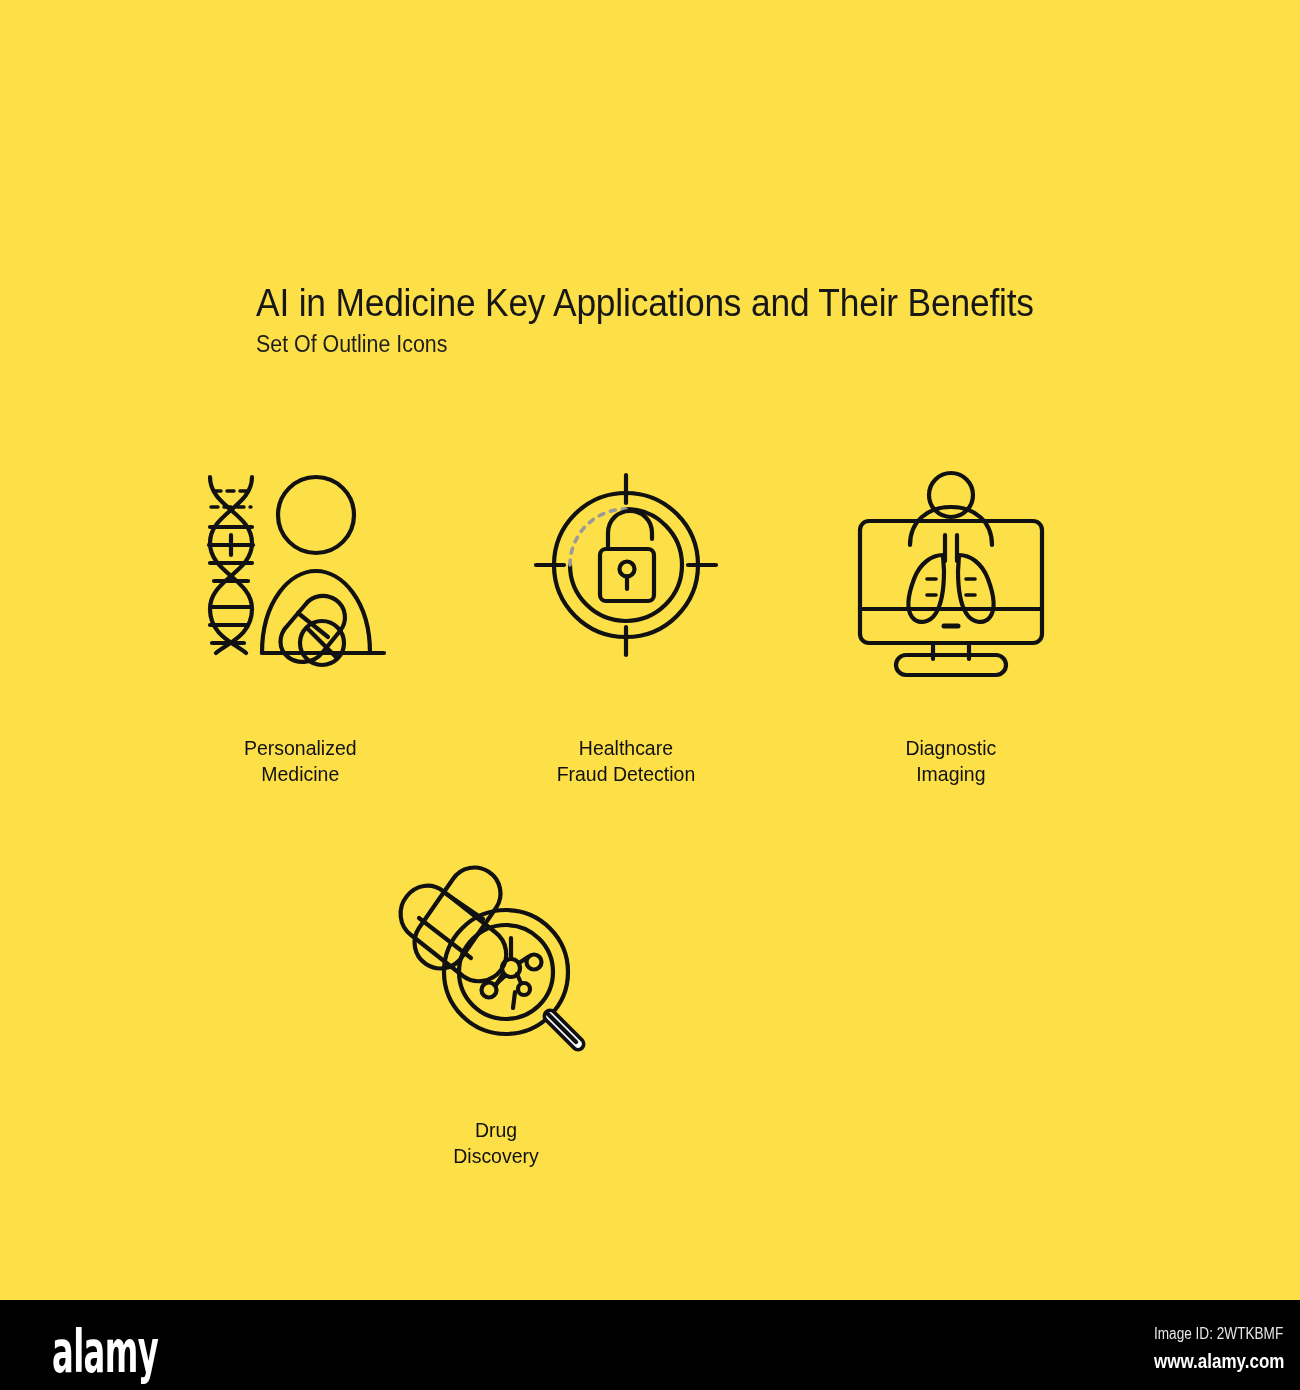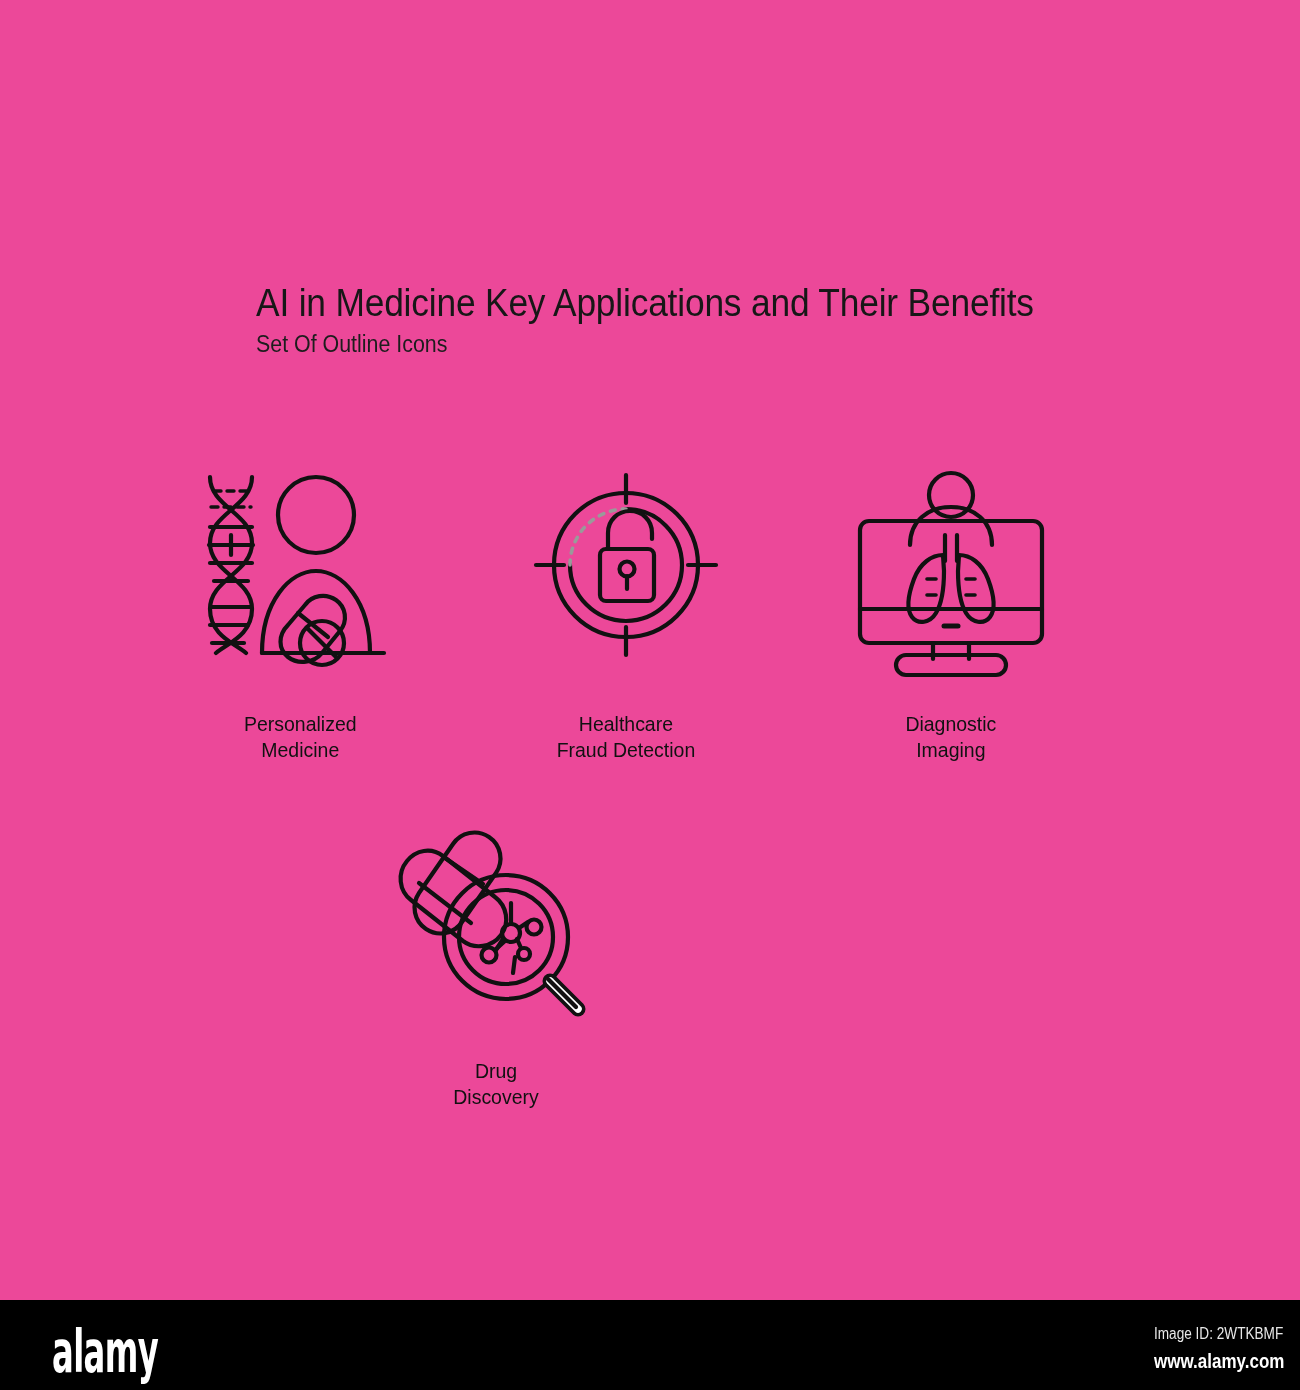--- a/index.html
+++ b/index.html
@@ -15,21 +15,21 @@
     position: relative;
     overflow: hidden;
   }
 
   
   #canvas {
     position: absolute;
     left: 0; top: 0;
     width: 1300px;
     height: 1300px;
-    background: #ec4899;
+    background: #fde047;
   }
 
   
   #heading {
     position: absolute;
     left: 256px;
     top: 281px;
     width: 900px;
   }
   #title {
@@ -60,31 +60,32 @@
     position: absolute;
     left: 138px;
     top: 462px;
     width: 1030px;
     display: flex;
     justify-content: flex-start;
   }
   #grid-row-2 {
     position: absolute;
     left: 333px;
-    top: 815px;
+    top: 850px;
     width: 700px;
     display: flex;
     justify-content: flex-start;
     align-items: center;
   }
   .cell {
     width: 325px;
     display: flex;
     flex-direction: column;
     align-items: center;
+    gap: 24px;
   }
   .glyph {
     width: 230px;
     height: 205px;
     display: flex;
     align-items: center;
     justify-content: center;
   }
   .glyph svg { display: block; overflow: visible; }
   .caption {

